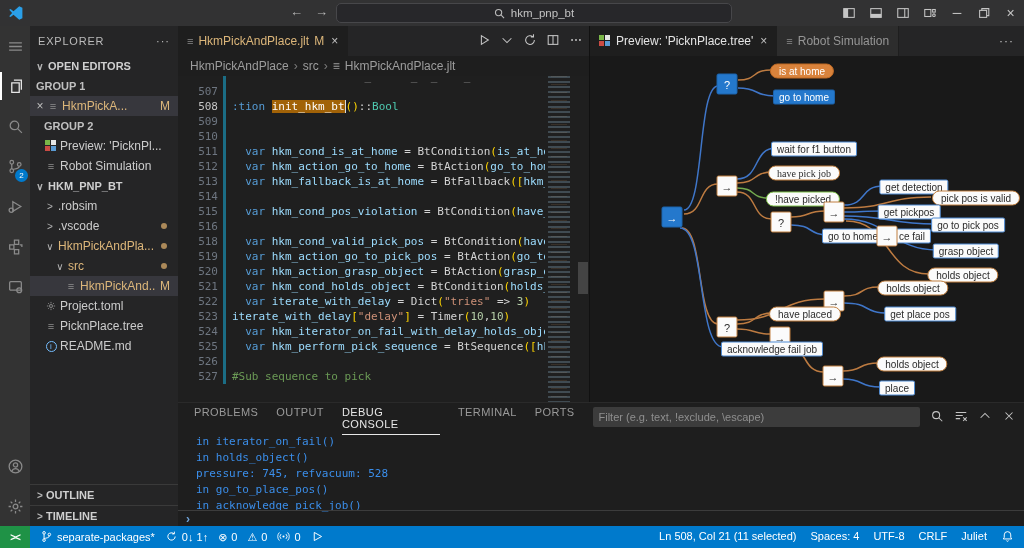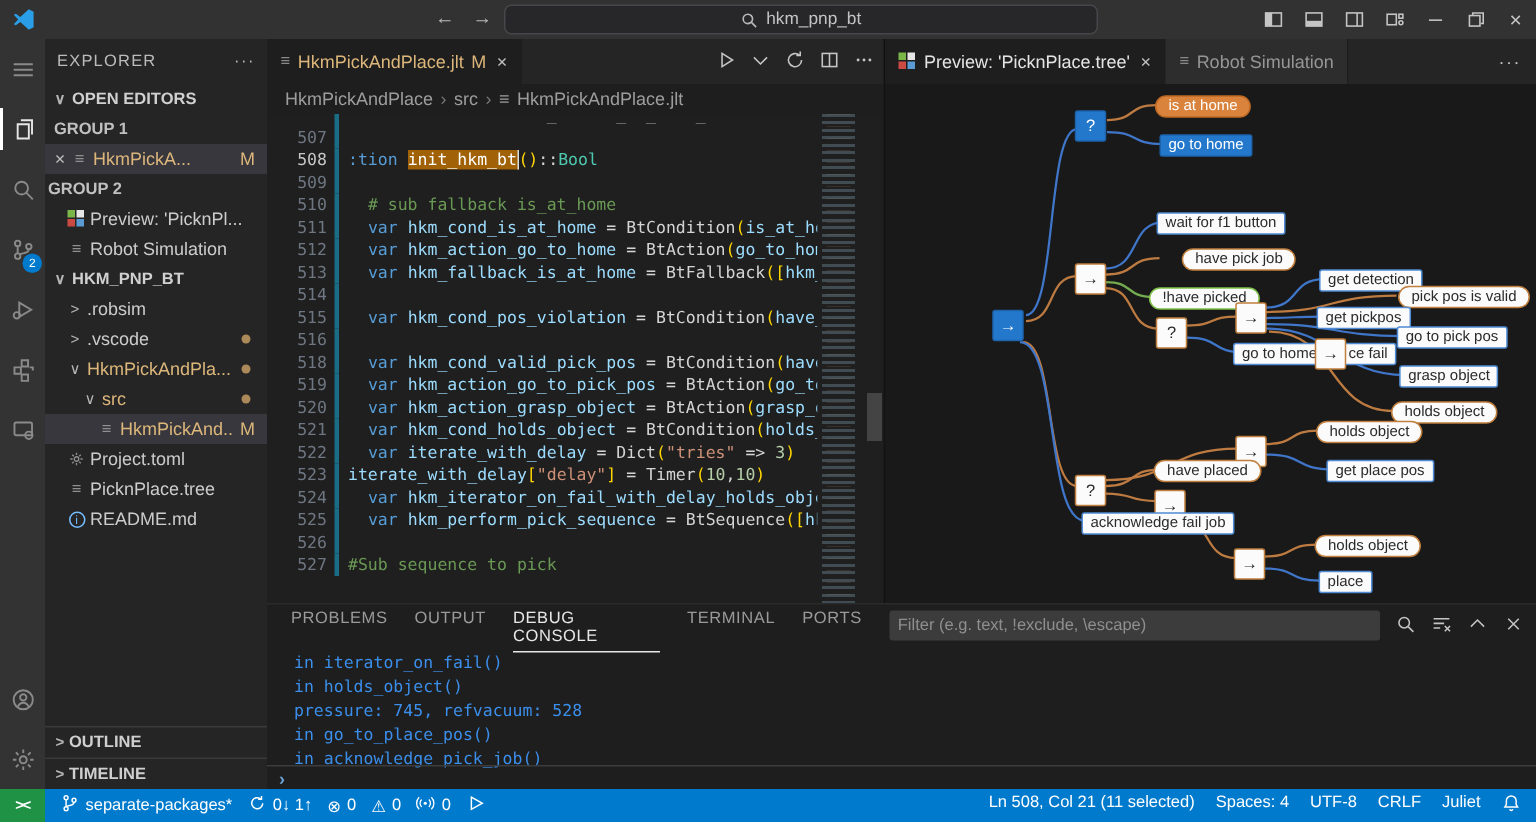--- a/index.html
+++ b/index.html
@@ -272,21 +272,21 @@
             <span class="lbl">GROUP 1</span>
             <span class="flex"></span>
           </div>
           <div class="srow sel" style="padding-left: 4px;">
             <span class="clx">×</span>
             <span class="ric">≡</span>
             <span class="lbl modc">HkmPickA...</span>
             <span class="flex"></span>
             <span class="mbadge">M</span>
           </div>
-          <div class="srow grouprow" style="padding-left: 0; justify-content: center;">
+          <div class="srow grouprow" style="padding-left: 12px; justify-content: center;">
             <span class="lbl">GROUP 2</span>
             <span class="flex"></span>
           </div>
           <div class="srow" style="padding-left: 14px;">
             <span class="ric">
               <span class="pv-ico">
                 <i style="background:#7ab648"></i>
                 <i style="background:#e6e6e6"></i>
                 <i style="background:#cb4b44"></i>
                 <i style="background:#5a9bd4"></i>
@@ -408,21 +408,21 @@
               <span class="sep">›</span>
               <span class="ficon">≡</span>
               <span>HkmPickAndPlace.jlt</span>
             </div>
           <div class="code">
             <div class="codelines" id="codeLines">
                 <div class="cl partial"><span class="num"></span><span class="modbar"></span><span class="txt"><span class="tk-dim">                    _      _  _    _</span></span></div>
                 <div class="cl"><span class="num">507</span><span class="modbar"></span><span class="txt"></span></div>
                 <div class="cl cur"><span class="num">508</span><span class="modbar"></span><span class="txt"><span class="tk-k">:tion </span><span class="tk-sel">init_hkm_bt</span><span class="tk-g">(</span><span class="tk-g">)</span><span class="tk-p">::</span><span class="tk-t">Bool</span></span></div>
                 <div class="cl"><span class="num">509</span><span class="modbar"></span><span class="txt"></span></div>
-                <div class="cl"><span class="num">510</span><span class="modbar"></span><span class="txt"><span class="tk-p">  </span><span class="tk-c"># sub fallback is_at_home</span></span></div>
+                <div class="cl"><span class="num">510</span><span class="modbar"></span></div>
                 <div class="cl"><span class="num">511</span><span class="modbar"></span><span class="txt"><span class="tk-p">  </span><span class="tk-k">var</span><span class="tk-p"> </span><span class="tk-i">hkm_cond_is_at_home</span><span class="tk-p"> = </span><span class="tk-f">BtCondition</span><span class="tk-g">(</span><span class="tk-i">is_at_home</span></span></div>
                 <div class="cl"><span class="num">512</span><span class="modbar"></span><span class="txt"><span class="tk-p">  </span><span class="tk-k">var</span><span class="tk-p"> </span><span class="tk-i">hkm_action_go_to_home</span><span class="tk-p"> = </span><span class="tk-f">BtAction</span><span class="tk-g">(</span><span class="tk-i">go_to_home</span></span></div>
                 <div class="cl"><span class="num">513</span><span class="modbar"></span><span class="txt"><span class="tk-p">  </span><span class="tk-k">var</span><span class="tk-p"> </span><span class="tk-i">hkm_fallback_is_at_home</span><span class="tk-p"> = </span><span class="tk-f">BtFallback</span><span class="tk-g">([</span><span class="tk-i">hkm_cond_</span></span></div>
                 <div class="cl"><span class="num">514</span><span class="modbar"></span><span class="txt"></span></div>
                 <div class="cl"><span class="num">515</span><span class="modbar"></span><span class="txt"><span class="tk-p">  </span><span class="tk-k">var</span><span class="tk-p"> </span><span class="tk-i">hkm_cond_pos_violation</span><span class="tk-p"> = </span><span class="tk-f">BtCondition</span><span class="tk-g">(</span><span class="tk-i">have_pickp</span></span></div>
                 <div class="cl"><span class="num">516</span><span class="modbar"></span><span class="txt"></span></div>
                 <div class="cl"><span class="num">518</span><span class="modbar"></span><span class="txt"><span class="tk-p">  </span><span class="tk-k">var</span><span class="tk-p"> </span><span class="tk-i">hkm_cond_valid_pick_pos</span><span class="tk-p"> = </span><span class="tk-f">BtCondition</span><span class="tk-g">(</span><span class="tk-i">have_pick</span></span></div>
                 <div class="cl"><span class="num">519</span><span class="modbar"></span><span class="txt"><span class="tk-p">  </span><span class="tk-k">var</span><span class="tk-p"> </span><span class="tk-i">hkm_action_go_to_pick_pos</span><span class="tk-p"> = </span><span class="tk-f">BtAction</span><span class="tk-g">(</span><span class="tk-i">go_to_pick</span></span></div>
                 <div class="cl"><span class="num">520</span><span class="modbar"></span><span class="txt"><span class="tk-p">  </span><span class="tk-k">var</span><span class="tk-p"> </span><span class="tk-i">hkm_action_grasp_object</span><span class="tk-p"> = </span><span class="tk-f">BtAction</span><span class="tk-g">(</span><span class="tk-i">grasp_object</span></span></div>
                 <div class="cl"><span class="num">521</span><span class="modbar"></span><span class="txt"><span class="tk-p">  </span><span class="tk-k">var</span><span class="tk-p"> </span><span class="tk-i">hkm_cond_holds_object</span><span class="tk-p"> = </span><span class="tk-f">BtCondition</span><span class="tk-g">(</span><span class="tk-i">holds_objec</span></span></div>
@@ -489,21 +489,21 @@
                 <path d="M253 315 C 274 315, 267 307, 288 307" fill="none" stroke="#bd7b41" stroke-width="1.5"></path>
                 <path d="M253 323 C 275.2 323, 267.8 331, 290 331" fill="none" stroke="#3f76c9" stroke-width="1.5"></path>
               </svg>
             <div id="treeNodes">
                 <div class="tnode tn-sq st-bf" style="left: 82px; top: 161px;">→</div>
                 <div class="tnode tn-sq st-bf" style="left: 137px; top: 28px;">?</div>
                 <div class="tnode tn-el st-of" style="left: 212px; top: 15px;">is at home</div>
                 <div class="tnode tn-rc st-bf" style="left: 214px; top: 41px;">go to home</div>
                 <div class="tnode tn-sq st-wo" style="left: 137px; top: 130px;">→</div>
                 <div class="tnode tn-rc st-wb" style="left: 224px; top: 93px;">wait for f1 button</div>
-                <div class="tnode tn-el st-wo" style="left: 236px; top: 117px;">have pick job</div>
+                <div class="tnode tn-el st-wo" style="left: 214px; top: 117px; font-family: Liberation Serif, serif;">have pick job</div>
                 <div class="tnode tn-el st-wg" style="left: 213px; top: 143px;">!have picked</div>
                 <div class="tnode tn-sq st-wo" style="left: 191px; top: 166px;">?</div>
                 <div class="tnode tn-sq st-wo" style="left: 244px; top: 156px;">→</div>
                 <div class="tnode tn-rc st-wb" style="left: 324px; top: 131px;">get detection</div>
                 <div class="tnode tn-el st-wo" style="left: 386px; top: 142px;">pick pos is valid</div>
                 <div class="tnode tn-rc st-wb" style="left: 319px; top: 156px;">get pickpos</div>
                 <div class="tnode tn-rc st-wb" style="left: 378px; top: 169px;">go to pick pos</div>
                 <div class="tnode tn-rc st-wb" style="left: 263px; top: 180px;">go to home</div>
                 <div class="tnode tn-rc st-wb" style="left: 322px; top: 180px;">ce fail</div>
                 <div class="tnode tn-sq st-wo" style="left: 297px; top: 180px;">→</div>

